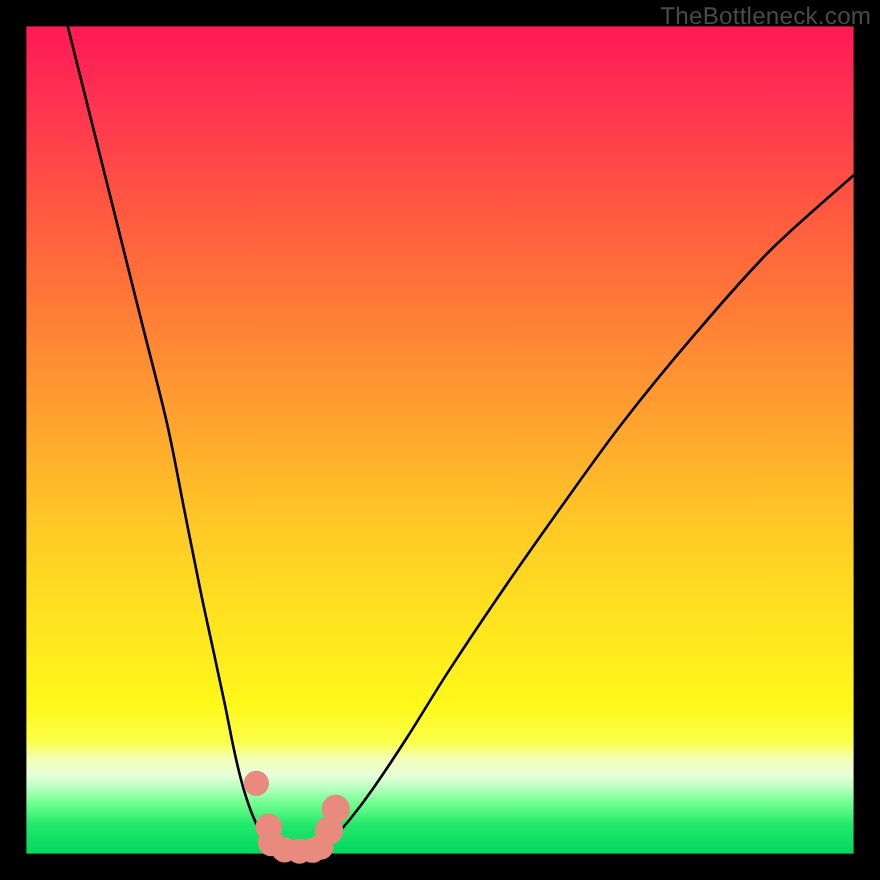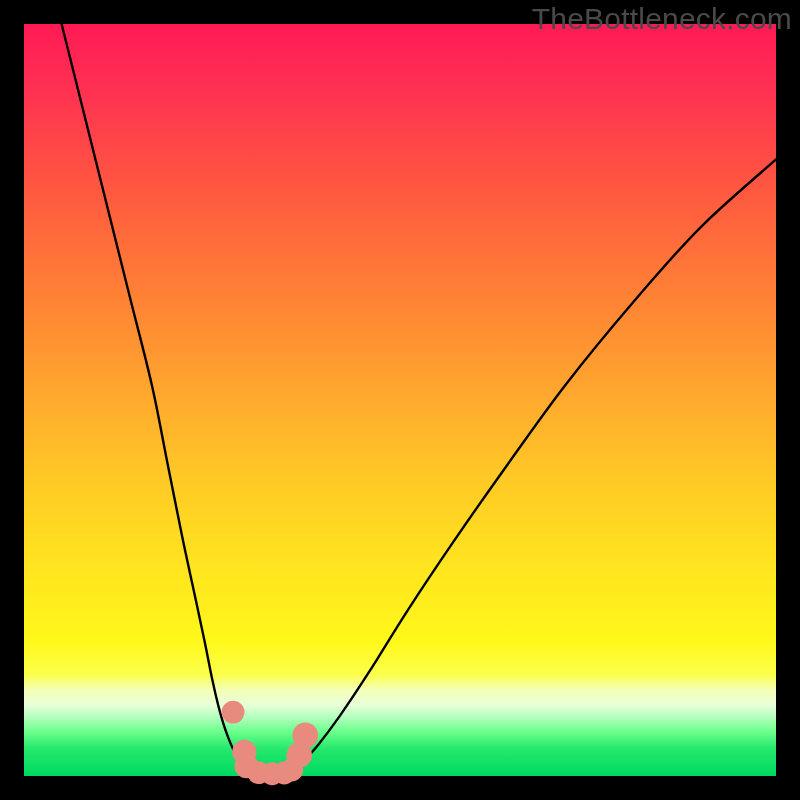--- a/index.html
+++ b/index.html
@@ -43,21 +43,21 @@
       #6fff8e 94%,
       #22e86b 96.5%,
       #00d85f 100%
     );
   }
   .watermark {
     position: absolute;
     top: 2px;
     right: 8px;
     color: #4a4a4a;
-    font-size: 30px;
+    font-size: 22px;
     font-weight: 500;
     letter-spacing: 0.2px;
     user-select: none;
     text-align: right;
   }
   svg.curves {
     position: absolute;
     left: 24px;
     top: 24px;
     width: 752px;

